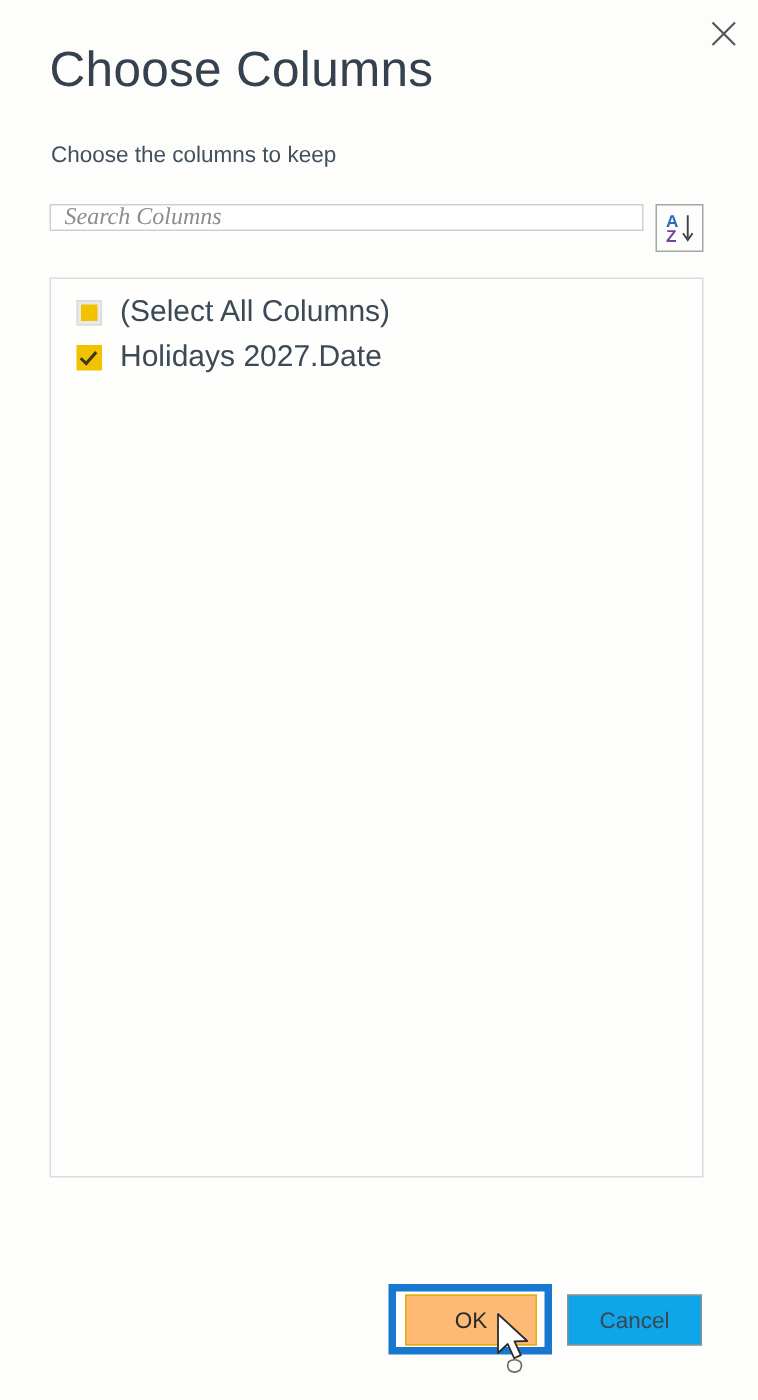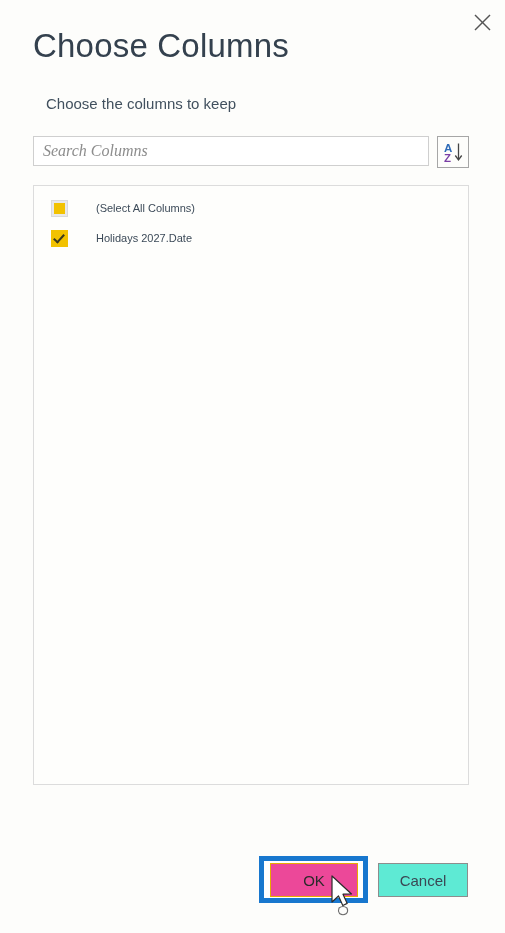--- a/index.html
+++ b/index.html
@@ -51,37 +51,36 @@
 
   
   .dialog-subtitle {
     position: absolute;
     left: 34px;
     top: 95px;
     font-size: 15px;
     font-weight: 400;
     color: #41505e;
     white-space: nowrap;
-    margin-left: 12px;
   }
 
   
   .search-row {
     position: absolute;
     left: 33px;
     top: 136px;
     width: 436px;
     height: 32px;
   }
   .search-input {
     position: absolute;
     left: 0;
     top: 0;
     width: 396px;
-    height: 30px;
+    height: 18px;
     box-sizing: border-box;
     border: 1px solid #cfcfcf;
     background: #ffffff;
     padding: 0 9px;
     font-family: "Liberation Serif", serif;
     font-size: 16px;
     color: #3b3b3b;
     outline: none;
   }
   .search-input::placeholder {
@@ -123,23 +122,23 @@
   }
   .list-item {
     display: flex;
     align-items: center;
     height: 30px;
     padding-left: 17px;
     position: relative;
     cursor: pointer;
   }
   .list-item-label {
-    font-size: 11px;
+    font-size: 20px;
     color: #3c4a58;
-    margin-left: 28px;
+    margin-left: 12px;
     white-space: nowrap;
     line-height: 1;
   }
 
   
   .cb {
     width: 17px;
     height: 17px;
     box-sizing: border-box;
     flex: 0 0 auto;
@@ -208,39 +207,39 @@
     background: #ffffff;
     pointer-events: none;
   }
   .ok-btn {
     position: absolute;
     left: 270px;
     top: 863px;
     width: 88px;
     height: 34px;
     box-sizing: border-box;
-    background: #ec4899;
+    background: #fdba74;
     border: 1px solid #e8ac00;
     color: #2b2b2b;
     font-family: "Liberation Sans", sans-serif;
     font-size: 15px;
     cursor: pointer;
     padding: 0;
     display: flex;
     align-items: center;
     justify-content: center;
   }
   .cancel-btn {
     position: absolute;
     left: 378px;
     top: 863px;
     width: 90px;
     height: 34px;
     box-sizing: border-box;
-    background: #5eead4;
+    background: #0ea5e9;
     border: 1px solid #8d8d8d;
     color: #3b4754;
     font-family: "Liberation Sans", sans-serif;
     font-size: 15px;
     cursor: pointer;
     padding: 0;
     display: flex;
     align-items: center;
     justify-content: center;
   }

